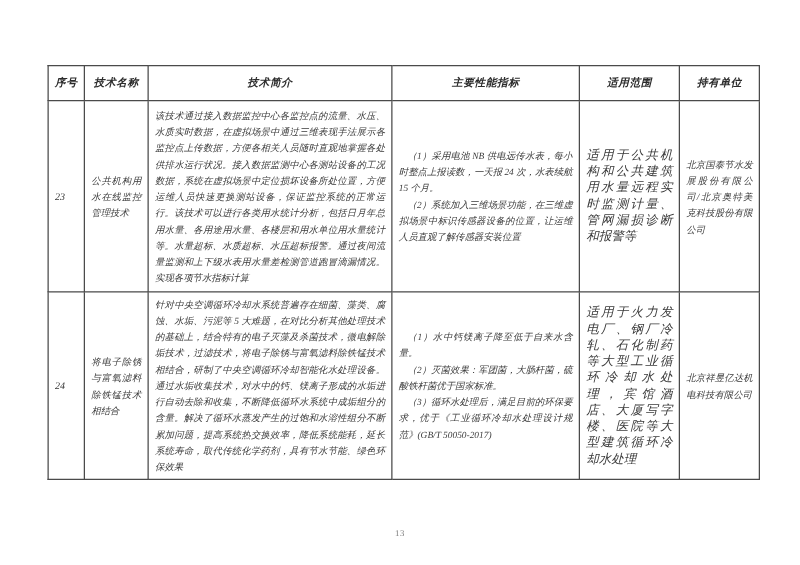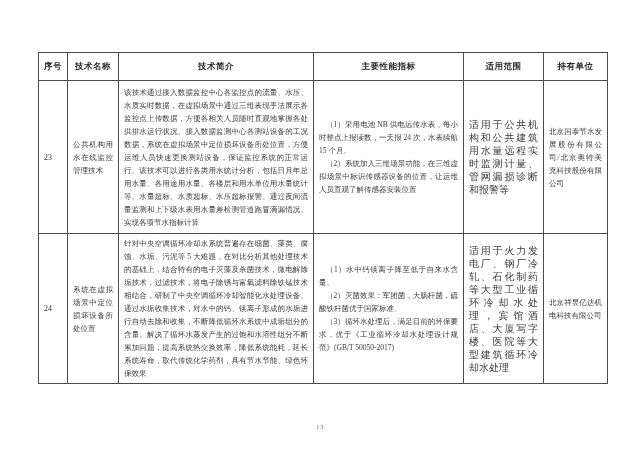--- a/index.html
+++ b/index.html
@@ -26,20 +26,21 @@
     border-collapse: collapse;
     table-layout: fixed;
     width: 569px;
   }
   table.tech-table td, table.tech-table th {
     border: 1px solid #4a4a4a;
     vertical-align: middle;
     padding: 3px 5px;
     box-sizing: border-box;
     font-weight: normal;
+    font-style: italic;
   }
   tr.header-row th {
     height: 28px;
     font-size: 8.5px;
     font-weight: bold;
     text-align: center;
     color: #2b2b2b;
     letter-spacing: 0.5px;
     padding: 2px 1px;
   }
@@ -132,21 +133,21 @@
       <td class="cell-intro">该技术通过接入数据监控中心各监控点的流量、水压、水质实时数据，在虚拟场景中通过三维表现手法展示各监控点上传数据，方便各相关人员随时直观地掌握各处供排水运行状况。接入数据监测中心各测站设备的工况数据，系统在虚拟场景中定位损坏设备所处位置，方便运维人员快速更换测站设备，保证监控系统的正常运行。该技术可以进行各类用水统计分析，包括日月年总用水量、各用途用水量、各楼层和用水单位用水量统计等。水量超标、水质超标、水压超标报警。通过夜间流量监测和上下级水表用水量差检测管道跑冒滴漏情况。实现各项节水指标计算</td>
       <td class="cell-indicators">
         <p>（1）采用电池 NB 供电远传水表，每小时整点上报读数，一天报 24 次，水表续航 15 个月。</p>
         <p>（2）系统加入三维场景功能，在三维虚拟场景中标识传感器设备的位置，让运维人员直观了解传感器安装位置</p>
       </td>
       <td class="cell-scope">适用于公共机构和公共建筑用水量远程实时监测计量、管网漏损诊断和报警等</td>
       <td class="cell-holder">北京国泰节水发展股份有限公司/北京奥特美克科技股份有限公司</td>
     </tr>
     <tr class="data-row-2">
       <td class="cell-index">24</td>
-      <td class="cell-name">系统在虚拟场景中定位损坏设备所处位置</td>
+      <td class="cell-name">将电子除锈与富氧滤料除铁锰技术相结合</td>
       <td class="cell-intro">针对中央空调循环冷却水系统普遍存在细菌、藻类、腐蚀、水垢、污泥等 5 大难题，在对比分析其他处理技术的基础上，结合特有的电子灭藻及杀菌技术，微电解除垢技术，过滤技术，将电子除锈与富氧滤料除铁锰技术相结合，研制了中央空调循环冷却智能化水处理设备。通过水垢收集技术，对水中的钙、镁离子形成的水垢进行自动去除和收集，不断降低循环水系统中成垢组分的含量。解决了循环水蒸发产生的过饱和水溶性组分不断累加问题，提高系统热交换效率，降低系统能耗，延长系统寿命，取代传统化学药剂，具有节水节能、绿色环保效果</td>
       <td class="cell-indicators">
         <p>（1）水中钙镁离子降至低于自来水含量。</p>
         <p>（2）灭菌效果：军团菌，大肠杆菌，硫酸铁杆菌优于国家标准。</p>
         <p>（3）循环水处理后，满足目前的环保要求，优于《工业循环冷却水处理设计规范》(GB/T 50050-2017)</p>
       </td>
       <td class="cell-scope">适用于火力发电厂、钢厂冷轧、石化制药等大型工业循环冷却水处理，宾馆酒店、大厦写字楼、医院等大型建筑循环冷却水处理</td>
       <td class="cell-holder">北京祥昱亿达机电科技有限公司</td>
     </tr>
   </tbody>

